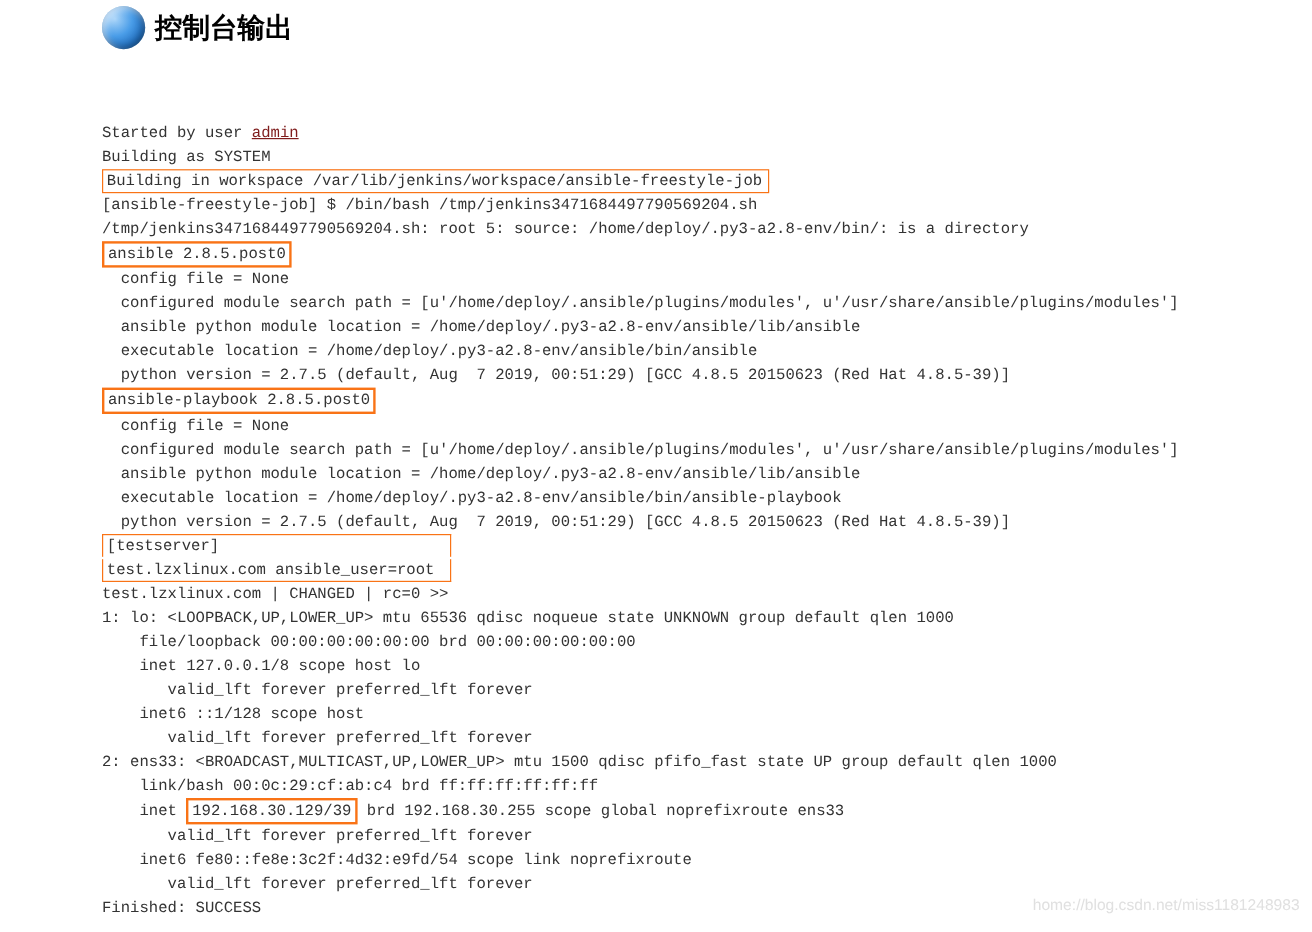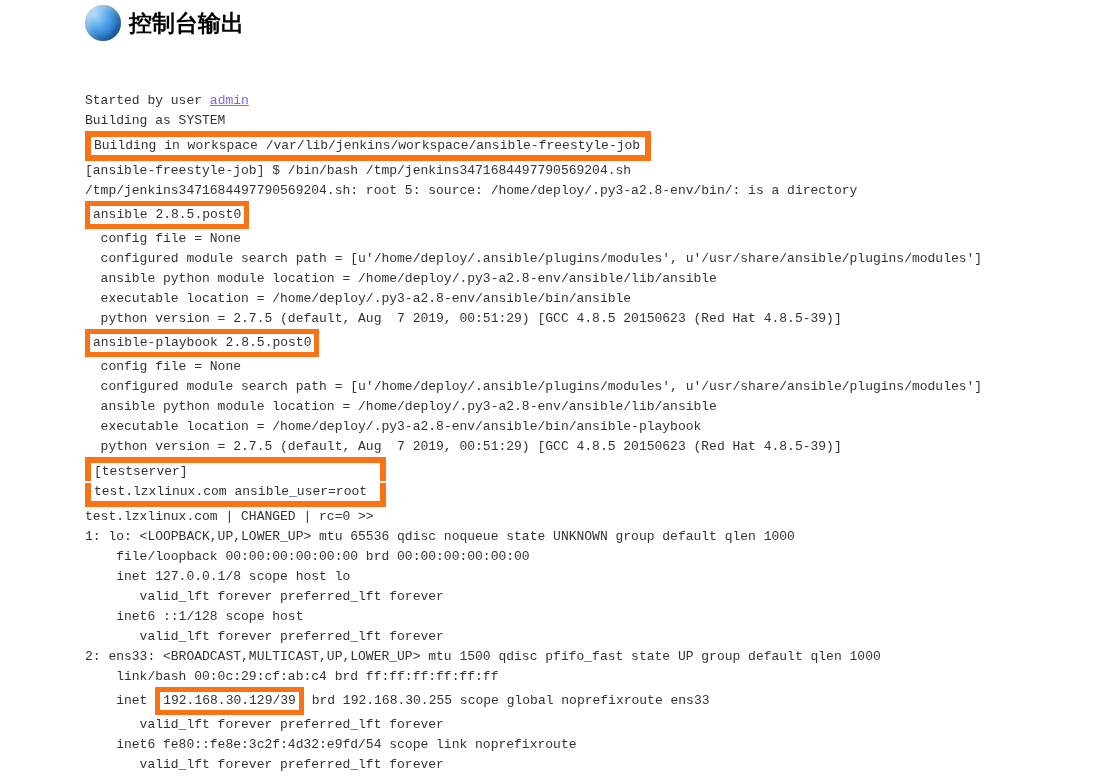--- a/index.html
+++ b/index.html
@@ -9,21 +9,21 @@
       margin: 0;
       padding: 5px 0 0 85px;
       font-family: "Microsoft YaHei", "SimSun", sans-serif;
       background: #ffffff;
       width: 1093px;
       position: relative;
     }
     .header {
       display: flex;
       align-items: center;
-      margin-bottom: 30px;
+      margin-bottom: 40px;
     }
     .ball-icon {
       width: 36px;
       height: 36px;
       border-radius: 50%;
       background: radial-gradient(circle at 30% 30%, #a8d4f9, #4a9de8 40%, #2270c0 70%, #144f88);
       box-shadow: inset -2px -2px 6px rgba(0,0,0,0.3), inset 3px 3px 6px rgba(255,255,255,0.6);
       margin-right: 8px;
       flex-shrink: 0;
     }
@@ -33,31 +33,31 @@
       color: #000000;
     }
     .console {
       font-family: "SimSun", "Courier New", monospace;
       font-size: 13px;
       line-height: 20px;
       color: #333333;
       white-space: pre;
     }
     .console a {
-      color: #8b5cf6;
+      color: #7f1d1d;
       text-decoration: underline;
     }
     .hl {
-      border: 5px solid #f97316;
+      border: 2px solid #f97316;
       padding: 0px 3px;
       display: inline-block;
       line-height: 18px;
     }
     .hl-line {
-      border: 6px solid #f97316;
+      border: 1px solid #f97316;
       padding: 0px 5px 0px 3px;
       display: inline-block;
       line-height: 18px;
     }
     .watermark {
       position: absolute;
       right: 10px;
       bottom: 6px;
       font-size: 13px;
       color: #e0e0e0;

